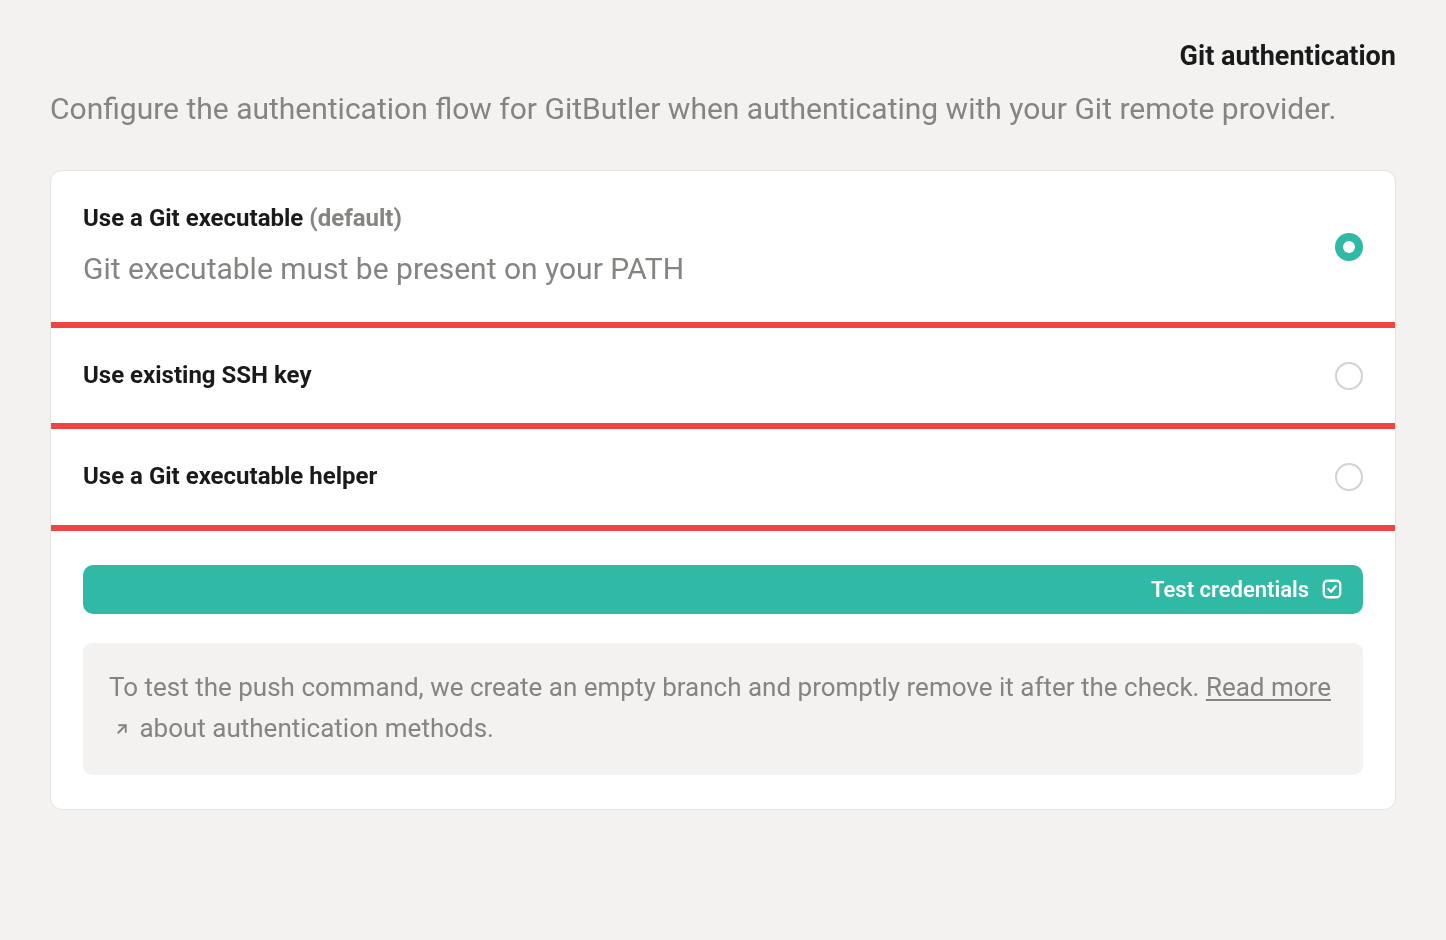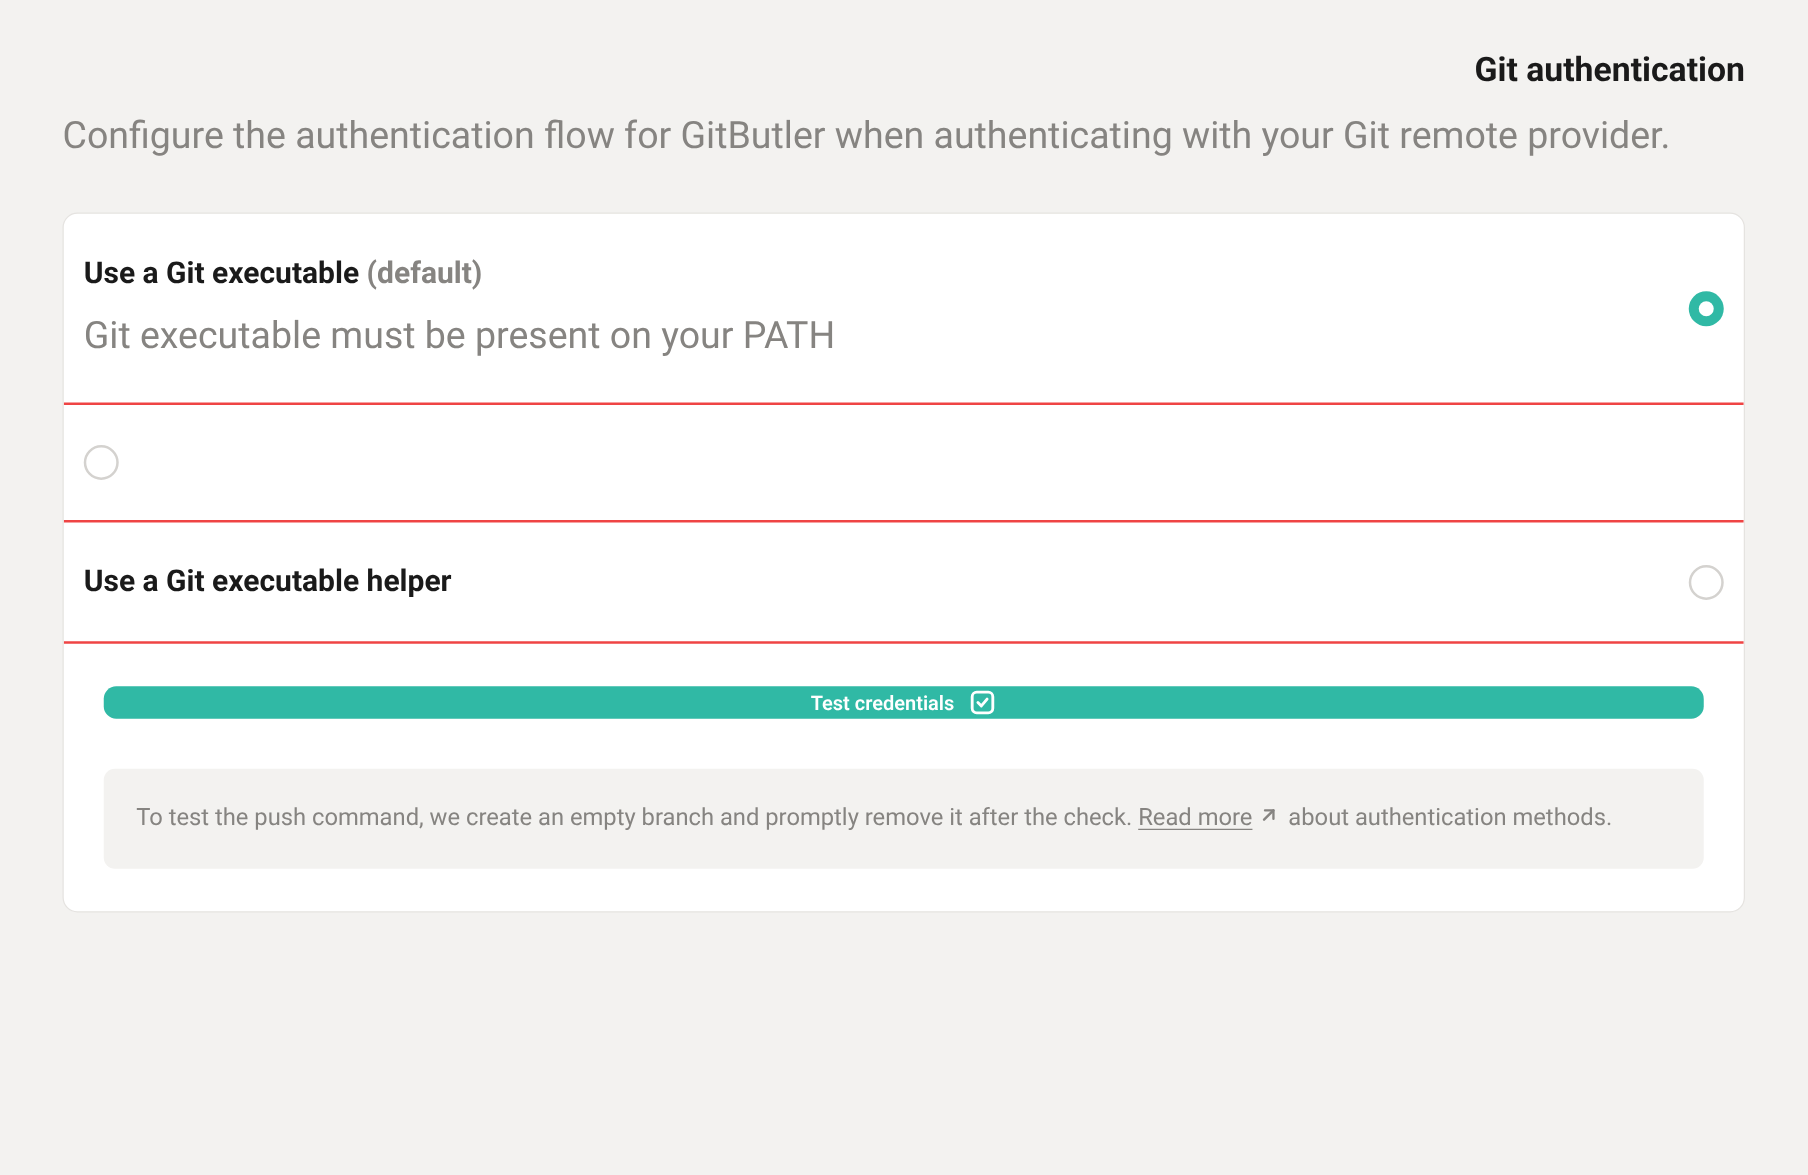--- a/index.html
+++ b/index.html
@@ -31,22 +31,22 @@
     }
     
     .card {
       background-color: #ffffff;
       border: 1px solid #e5e3e0;
       border-radius: 12px;
       overflow: hidden;
     }
     
     .option-row {
-      padding: 32px 16px;
-      border-bottom: 2px solid #ef4444;
+      padding: 32px 32px;
+      border-bottom: 6px solid #ef4444;
       display: flex;
       align-items: center;
       justify-content: space-between;
       cursor: pointer;
     }
     
     .option-row:last-of-type {
       border-bottom: 1px solid #e5e3e0;
     }
     
@@ -102,42 +102,42 @@
     .card-footer {
       padding: 34px 32px;
     }
     
     .test-button {
       width: 100%;
       background-color: #30b9a5;
       color: #ffffff;
       border: none;
       border-radius: 10px;
-      padding: 2px 20px;
-      font-size: 16px;
+      padding: 12px 20px;
+      font-size: 22px;
       font-weight: 600;
       cursor: pointer;
       display: flex;
       align-items: center;
-      justify-content: center;
+      justify-content: flex-end;
       gap: 12px;
       font-family: inherit;
     }
     
     .test-button svg {
       width: 22px;
       height: 22px;
     }
     
     .info-box {
       background-color: #f3f2f0;
       border-radius: 9px;
       padding: 24px 26px;
-      margin-top: 40px;
-      font-size: 19px;
+      margin-top: 29px;
+      font-size: 26px;
       color: #868481;
       line-height: 1.6;
     }
     
     .info-box a {
       color: #868481;
       text-decoration: underline;
       text-underline-offset: 3px;
     }
     
@@ -161,20 +161,25 @@
       <div class="option-title">
         <span>Use a Git executable</span>
         <span class="default-label">(default)</span>
       </div>
       <div class="option-subtitle">Git executable must be present on your PATH</div>
     </div>
     <div class="radio selected"></div>
   </div>
 
   <div class="option-row">
+    <div class="option-content">
+      <div class="option-title">
+        <span>Use existing SSH key</span>
+      </div>
+    </div>
     <div class="radio"></div>
   </div>
 
   <div class="option-row">
     <div class="option-content">
       <div class="option-title">
         <span>Use a Git executable helper</span>
       </div>
     </div>
     <div class="radio"></div>

